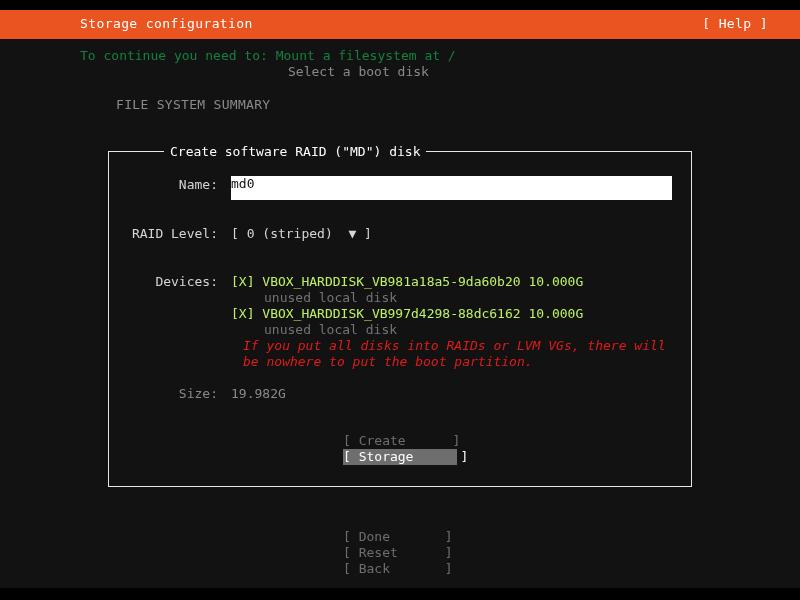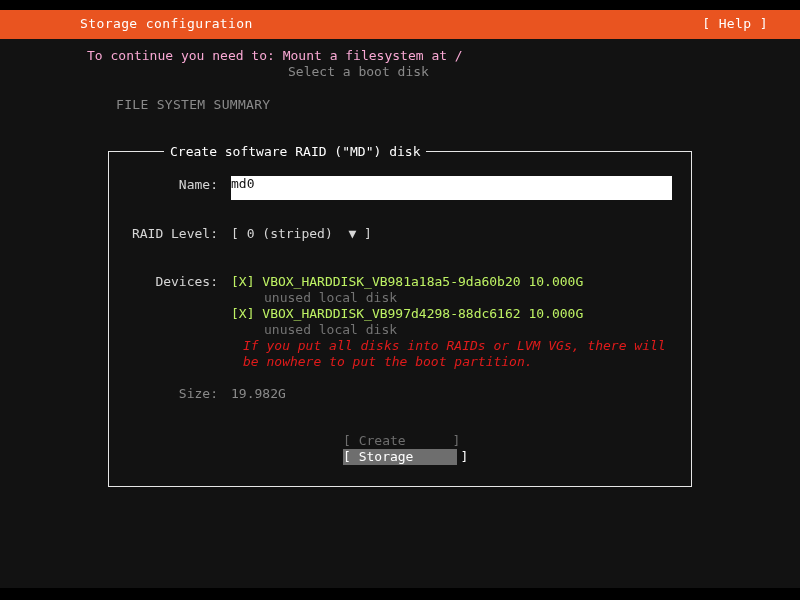--- a/index.html
+++ b/index.html
@@ -60,23 +60,22 @@
     letter-spacing: 0.4px;
     white-space: pre;
   }
 
   
   .continue-line {
     position: absolute;
     left: 80px;
     top: 48px;
     white-space: pre;
-    color: #f9a8d4;
-    font-size: 13px;
-    margin-left: 7px;
+    color: #15803d;
+    font-size: 13px;
   }
   .continue-req {
     position: absolute;
     left: 288px;
     top: 64px;
     white-space: pre;
     color: #8a8a8a;
     font-size: 13px;
   }
   .fs-summary {
@@ -295,14 +294,19 @@
   </div>
 
   <div class="size-label">Size:</div>
   <div class="size-value">19.982G</div>
 
   <div class="dlg-buttons">
     <div class="btn btn-disabled">[ Create      ]</div>
     <div class="btn btn-selected">[ Storage      ]</div>
   </div>
 
+  <div class="footer-buttons">
+    <div class="fbtn">[ Done       ]</div>
+    <div class="fbtn">[ Reset      ]</div>
+    <div class="fbtn">[ Back       ]</div>
+  </div>
 
 </div>
 
 </body></html>

